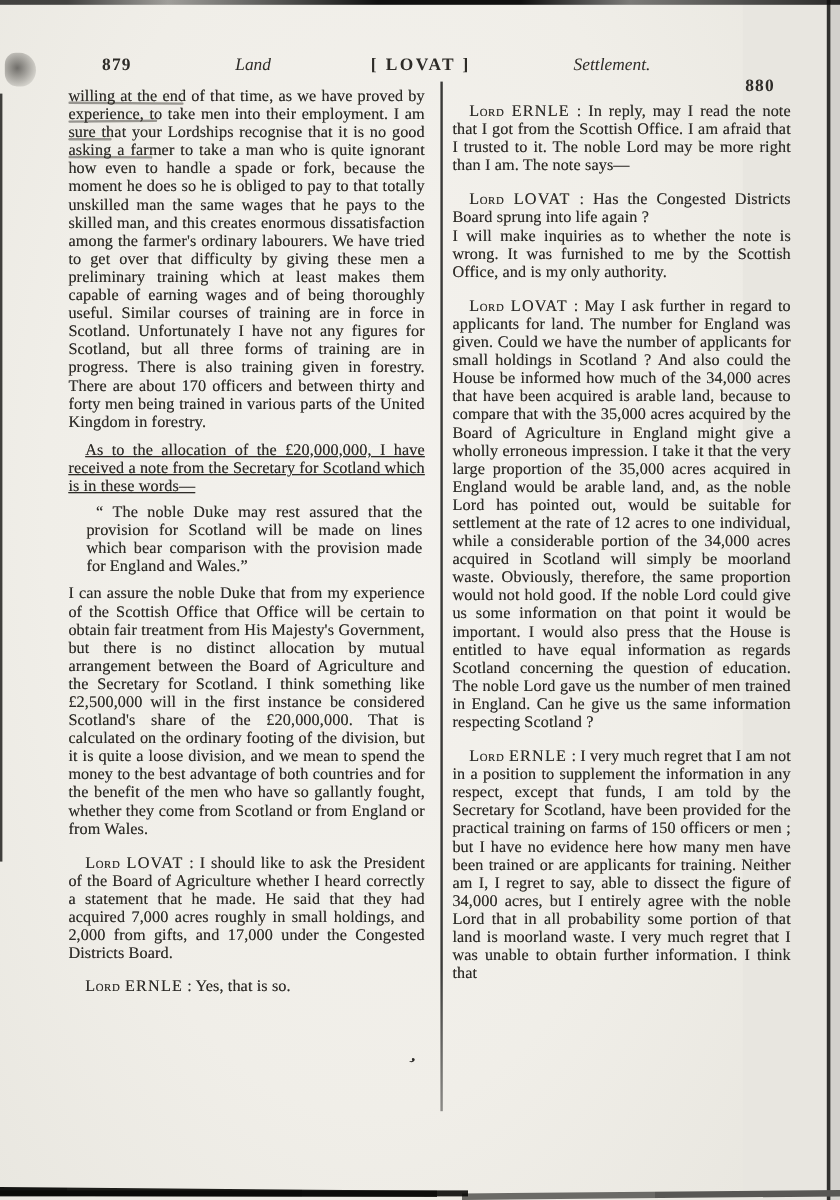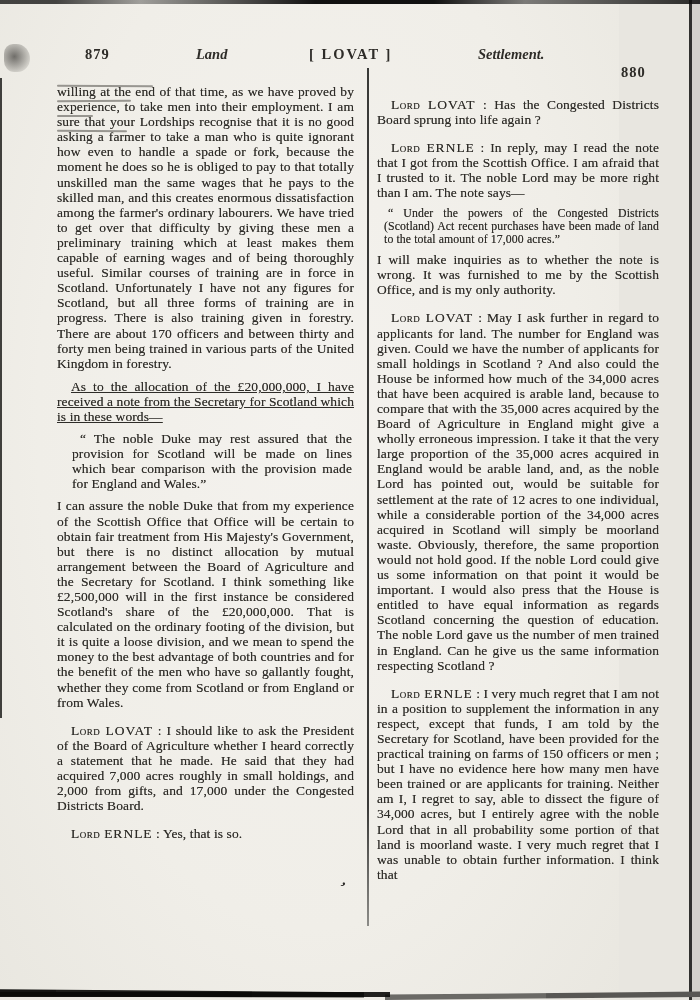--- a/index.html
+++ b/index.html
@@ -11,29 +11,29 @@
   .page{
     position:relative;width:619px;height:1000px;
     background:radial-gradient(ellipse at 50% 42%, #f4f2ee 0%, #f0eee8 62%, #e9e7e0 100%);
     color:#2e2c28;
   }
   
   .header{position:absolute;top:46px;left:0;width:700px;height:18px;font-size:14.5px;}
   .pg{font-weight:bold;letter-spacing:1px;}
   .pg-left{position:absolute;left:85px;top:0;}
   .pg-right{position:absolute;left:621px;top:18px;}
-  .running{font-style:italic;font-weight:bold;text-align:right;}
+  .running{font-style:italic;font-weight:normal;text-align:right;}
   .running-left{position:absolute;left:196px;top:0;}
   .running-right{position:absolute;left:478px;top:0;}
   .house{position:absolute;left:309px;top:0;letter-spacing:2px;font-weight:bold;}
   
   .divider{position:absolute;left:367px;top:68px;width:2px;height:858px;
     background:linear-gradient(to bottom,#3a3a38 0 86%,rgba(58,58,56,.55) 100%);}
   .col{
-    position:absolute;top:84px;
+    position:absolute;top:72px;
     font-size:13.5px;line-height:15.1px;text-align:justify;
     letter-spacing:.1px;
     text-shadow:0 0 .4px rgba(40,38,34,.6);
   }
   .col-left{left:57px;width:297px;}
   .col-right{left:377px;width:282px;}
   .col p{margin:0;}
   p.indent{margin-top:8px;text-indent:14px;text-decoration:underline;}
   p.speech{margin-top:13px;text-indent:14px;}
   p.flush{margin-top:0;}
@@ -80,23 +80,22 @@
 
   <div class="col col-left">
       <p class="flush">willing at the end of that time, as we have proved by experience, to take men into their employment.  I am sure that your Lordships recognise that it is no good asking a farmer to take a man who is quite ignorant how even to handle a spade or fork, because the moment he does so he is obliged to pay to that totally unskilled man the same wages that he pays to the skilled man, and this creates enormous dissatisfaction among the farmer's ordinary labourers.  We have tried to get over that difficulty by giving these men a preliminary training which at least makes them capable of earning wages and of being thoroughly useful.  Similar courses of training are in force in Scotland.  Unfortunately I have not any figures for Scotland, but all three forms of training are in progress.  There is also training given in forestry.  There are about 170 officers and between thirty and forty men being trained in various parts of the United Kingdom in forestry.</p>
       <p class="indent">As to the allocation of the £20,000,000, I have received a note from the Secretary for Scotland which is in these words—</p>
       <p class="quote">“ The noble Duke may rest assured that the provision for Scotland will be made on lines which bear comparison with the provision made for England and Wales.”</p>
       <p class="flush">I can assure the noble Duke that from my experience of the Scottish Office that Office will be certain to obtain fair treatment from His Majesty's Government, but there is no distinct allocation by mutual arrangement between the Board of Agriculture and the Secretary for Scotland. I think something like £2,500,000 will in the first instance be considered Scotland's share of the £20,000,000.  That is calculated on the ordinary footing of the division, but it is quite a loose division, and we mean to spend the money to the best advantage of both countries and for the benefit of the men who have so gallantly fought, whether they come from Scotland or from England or from Wales.</p>
       <p class="speech"><span class="speaker"><span class="sc">Lord </span><span class="caps">LOVAT</span></span> :  I should like to ask the President of the Board of Agriculture whether I heard correctly a statement that he made.  He said that they had acquired 7,000 acres roughly in small holdings, and 2,000 from gifts, and 17,000 under the Congested Districts Board.</p>
       <p class="speech"><span class="speaker"><span class="sc">Lord </span><span class="caps">ERNLE</span></span> :  Yes, that is so.</p>
     </div>
   <div class="col col-right">
+      <p class="speech"><span class="speaker"><span class="sc">Lord </span><span class="caps">ERNLE</span></span> :  In reply, may I read the note that I got from the Scottish Office.  I am afraid that I trusted to it. The noble Lord may be more right than I am.  The note says—</p>
       <p class="speech"><span class="speaker"><span class="sc">Lord </span><span class="caps">LOVAT</span></span> :  Has the Congested Districts Board sprung into life again ?</p>
-      <p class="speech"><span class="speaker"><span class="sc">Lord </span><span class="caps">ERNLE</span></span> :  In reply, may I read the note that I got from the Scottish Office.  I am afraid that I trusted to it. The noble Lord may be more right than I am.  The note says—</p>
-      <p class="quote-small">“ Under the powers of the Congested Districts (Scotland) Act recent purchases have been made of land to the total amount of 17,000 acres.”</p>
       <p class="flush">I will make inquiries as to whether the note is wrong.  It was furnished to me by the Scottish Office, and is my only authority.</p>
       <p class="speech"><span class="speaker"><span class="sc">Lord </span><span class="caps">LOVAT</span></span> :  May I ask further in regard to applicants for land.  The number for England was given.  Could we have the number of applicants for small holdings in Scotland ?  And also could the House be informed how much of the 34,000 acres that have been acquired is arable land, because to compare that with the 35,000 acres acquired by the Board of Agriculture in England might give a wholly erroneous impression.  I take it that the very large proportion of the 35,000 acres acquired in England would be arable land, and, as the noble Lord has pointed out, would be suitable for settlement at the rate of 12 acres to one individual, while a considerable portion of the 34,000 acres acquired in Scotland will simply be moorland waste. Obviously, therefore, the same proportion would not hold good.  If the noble Lord could give us some information on that point it would be important.  I would also press that the House is entitled to have equal information as regards Scotland concerning the question of education.  The noble Lord gave us the number of men trained in England.  Can he give us the same information respecting Scotland ?</p>
       <p class="speech"><span class="speaker"><span class="sc">Lord </span><span class="caps">ERNLE</span></span> :  I very much regret that I am not in a position to supplement the information in any respect, except that funds, I am told by the Secretary for Scotland, have been provided for the practical training on farms of 150 officers or men ; but I have no evidence here how many men have been trained or are applicants for training.  Neither am I, I regret to say, able to dissect the figure of 34,000 acres, but I entirely agree with the noble Lord that in all probability some portion of that land is moorland waste. I very much regret that I was unable to obtain further information.  I think that</p>
     </div>
 
   <div class="art art-top"></div>
   <div class="art art-right-shade"></div>
   <div class="art art-right"></div>
   <div class="art art-left"></div>
   <div class="art art-blob"></div>

